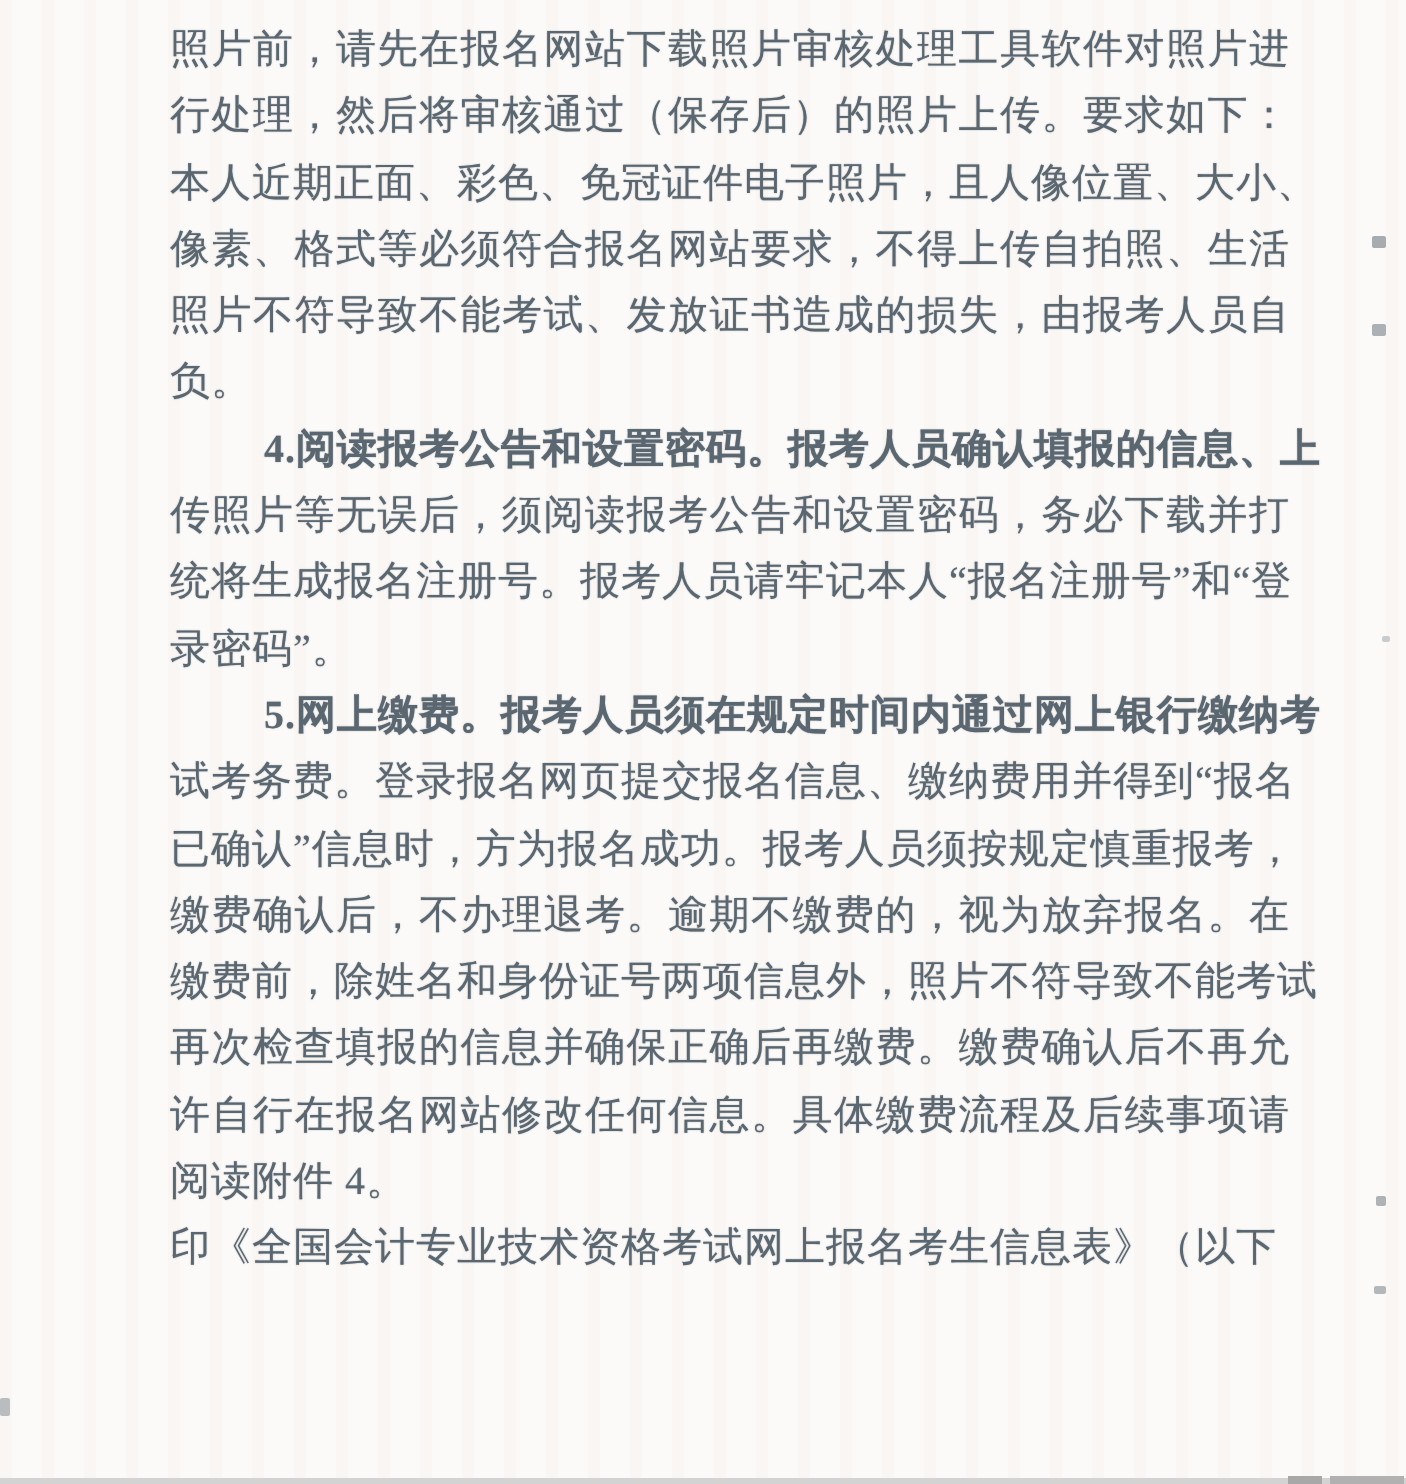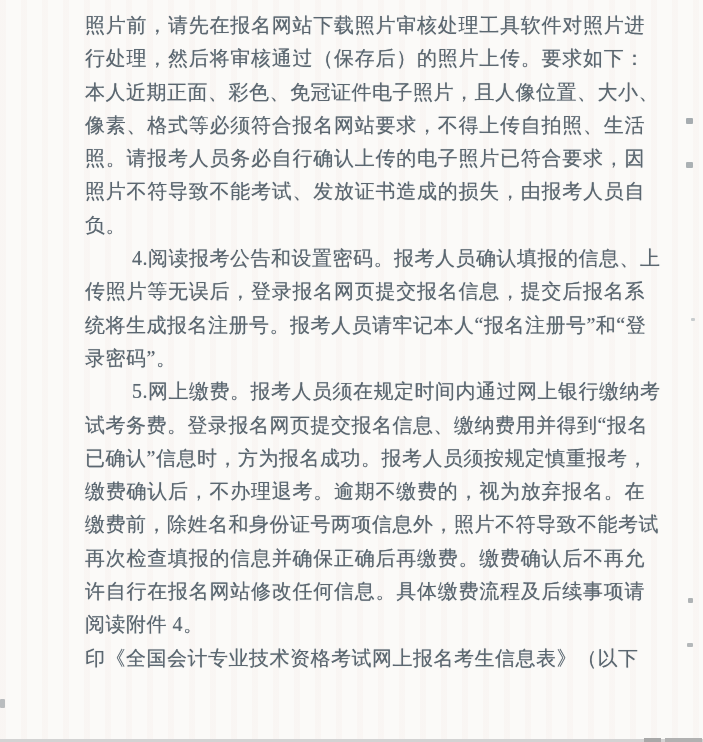--- a/index.html
+++ b/index.html
@@ -41,20 +41,21 @@
     text-justify: inter-ideograph;
     text-shadow: 0 0 0.7px rgba(96, 108, 118, 0.65);
     white-space: nowrap;
   }
   .line.no-justify {
     text-align-last: left;
     text-align: left;
   }
   .line.indent {
     text-indent: 47px;
+    font-weight: bold;
   }
   .speck {
     position: absolute;
     border-radius: 1px;
   }
   .bottom-bar {
     position: absolute;
     left: 0;
     bottom: 0;
     width: 703px;
@@ -68,25 +69,24 @@
 </style>
 </head>
 <body>
 
 <div class="page">
   <div class="text-block" style="color: rgb(91, 103, 112);">
       <div class="line">照片前，请先在报名网站下载照片审核处理工具软件对照片进</div>
       <div class="line">行处理，然后将审核通过（保存后）的照片上传。要求如下：</div>
       <div class="line">本人近期正面、彩色、免冠证件电子照片，且人像位置、大小、</div>
       <div class="line">像素、格式等必须符合报名网站要求，不得上传自拍照、生活</div>
-      <div class="line">照。请报考人员务必自行确认上传的电子照片已符合要求，因</div>
       <div class="line">照片不符导致不能考试、发放证书造成的损失，由报考人员自</div>
       <div class="line no-justify">负。</div>
       <div class="line indent">4.阅读报考公告和设置密码。报考人员确认填报的信息、上</div>
-      <div class="line">传照片等无误后，登录报名网页提交报名信息，提交后报名系</div>
+      <div class="line">传照片等无误后，须阅读报考公告和设置密码，务必下载并打</div>
       <div class="line">统将生成报名注册号。报考人员请牢记本人“报名注册号”和“登</div>
       <div class="line no-justify">录密码”。</div>
       <div class="line indent">5.网上缴费。报考人员须在规定时间内通过网上银行缴纳考</div>
       <div class="line">试考务费。登录报名网页提交报名信息、缴纳费用并得到“报名</div>
       <div class="line">已确认”信息时，方为报名成功。报考人员须按规定慎重报考，</div>
       <div class="line">缴费确认后，不办理退考。逾期不缴费的，视为放弃报名。在</div>
       <div class="line">缴费前，除姓名和身份证号两项信息外，照片不符导致不能考试</div>
       <div class="line">再次检查填报的信息并确保正确后再缴费。缴费确认后不再允</div>
       <div class="line">许自行在报名网站修改任何信息。具体缴费流程及后续事项请</div>
       <div class="line no-justify">阅读附件 4。</div>

